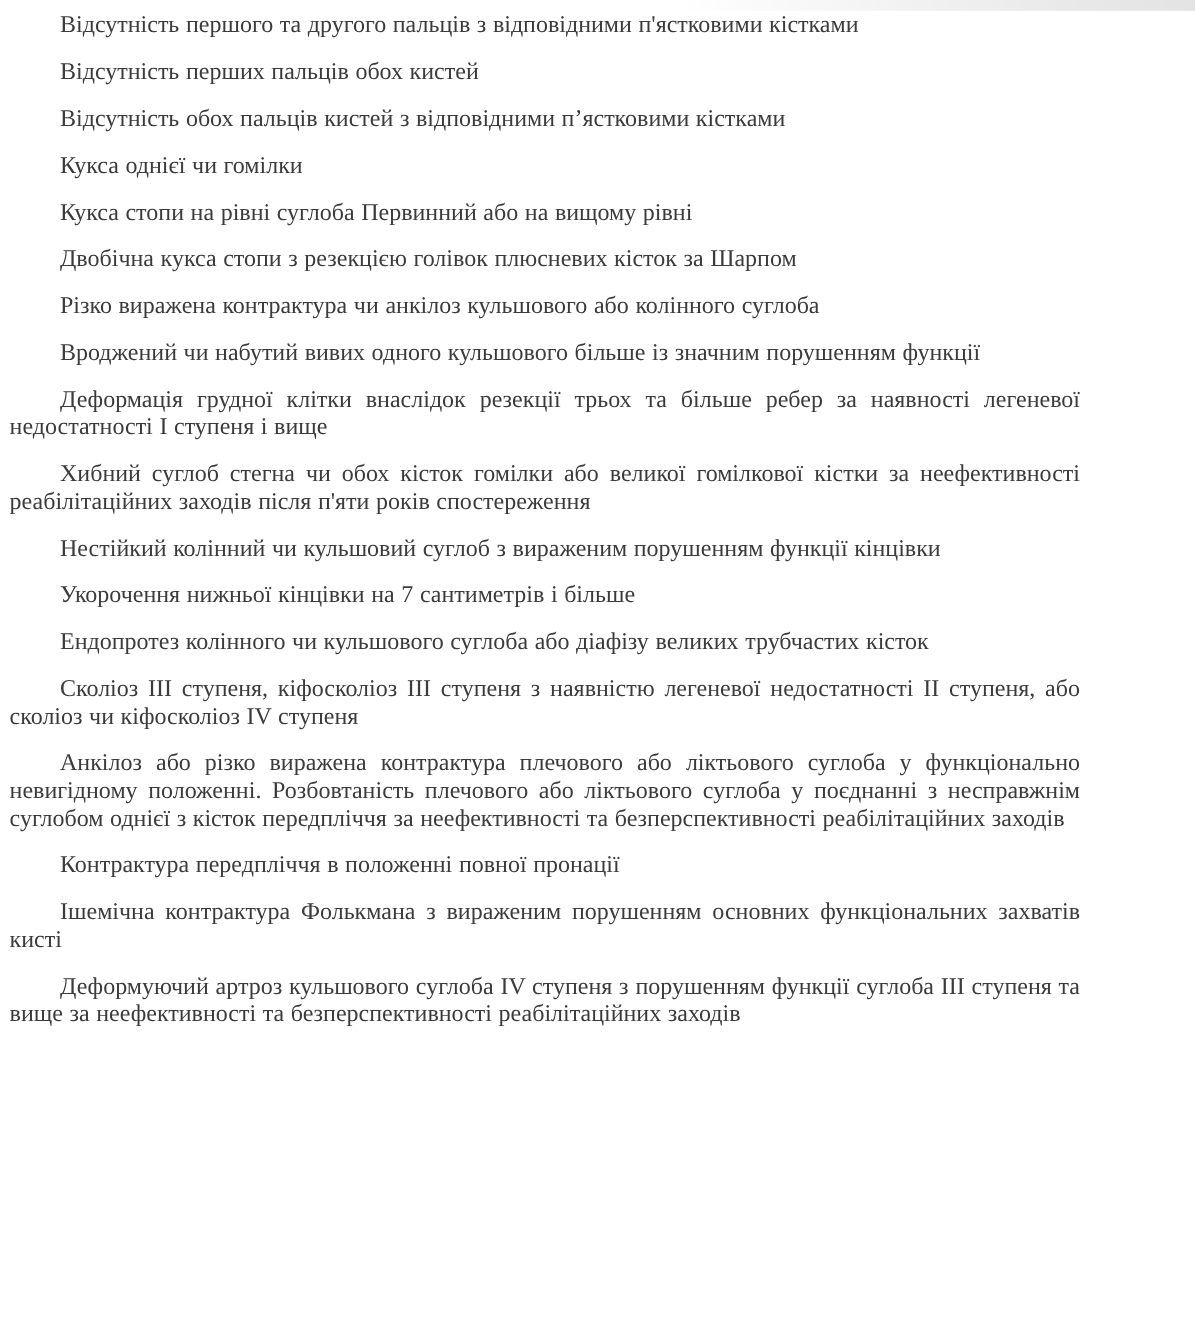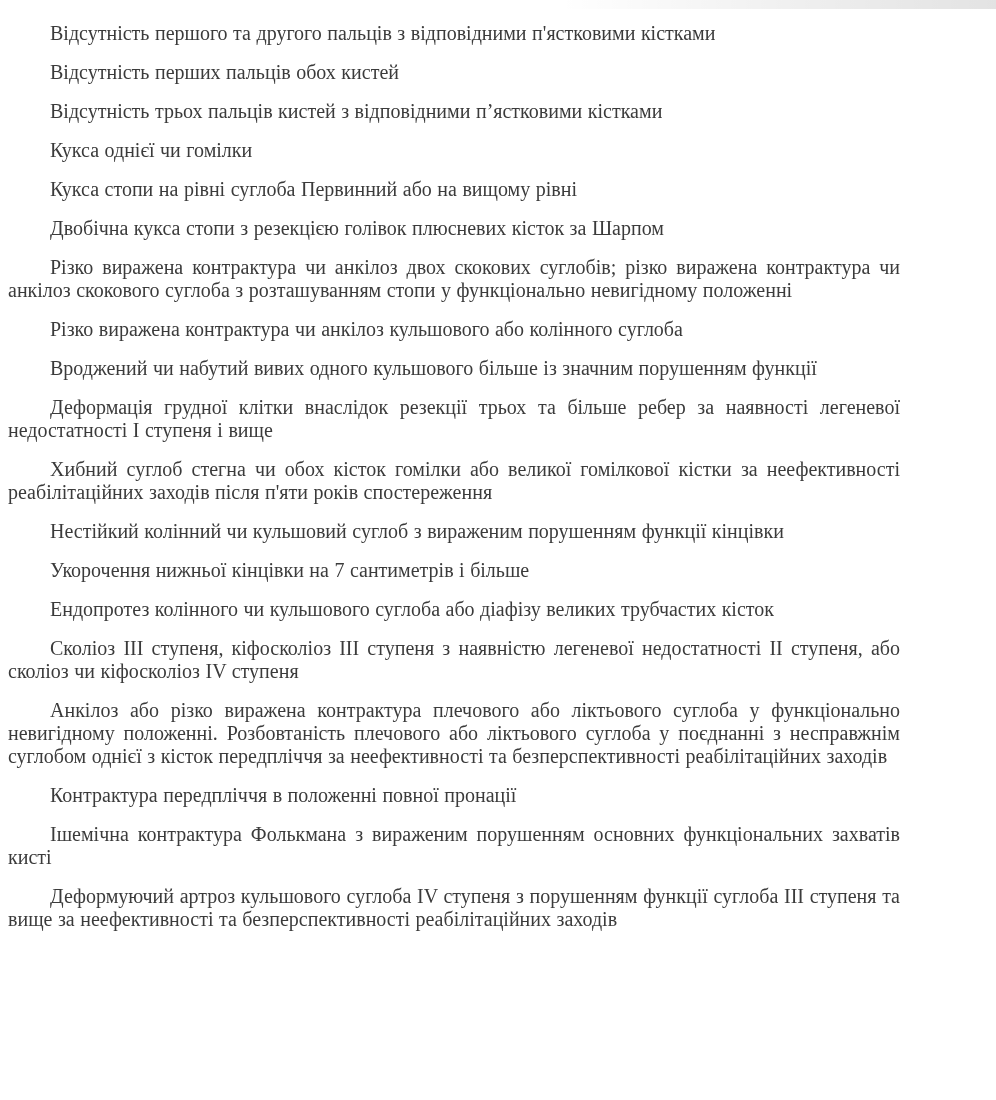--- a/index.html
+++ b/index.html
@@ -13,21 +13,21 @@
     overflow: hidden;
     font-family: "Liberation Serif", "DejaVu Serif", serif;
   }
   .doc {
     position: relative;
     box-sizing: content-box;
     width: 892px;
     padding: 6px 96px 0 8px;
   }
   .para {
-    margin: 16px 0 16px 0;
+    margin: 4px 0 16px 0;
     font-size: 20px;
     line-height: 23px;
     color: #3b3b3b;
     text-align: justify;
     text-indent: 42px;
     word-spacing: 0.5px;
   }
   .top-shade {
     position: absolute;
     top: 0;
@@ -38,25 +38,24 @@
     pointer-events: none;
   }
 </style>
 </head>
 <body>
 
 <main class="doc">
   <div class="top-shade"></div>
   <p class="para">Відсутність першого та другого пальців з відповідними п'ястковими кістками</p>
   <p class="para">Відсутність перших пальців обох кистей</p>
-  <p class="para">Відсутність трьох пальців кистей з відповідними п’ястковими кістками</p>
+  <p class="para">Відсутність обох пальців кистей з відповідними п’ястковими кістками</p>
   <p class="para">Кукса однієї чи гомілки</p>
   <p class="para">Кукса стопи на рівні суглоба Первинний або на вищому рівні</p>
   <p class="para">Двобічна кукса стопи з резекцією голівок плюсневих кісток за Шарпом</p>
-  <p class="para">Різко виражена контрактура чи анкілоз двох скокових суглобів; різко виражена контрактура чи анкілоз скокового суглоба з розташуванням стопи у функціонально невигідному положенні</p>
   <p class="para">Різко виражена контрактура чи анкілоз кульшового або колінного суглоба</p>
   <p class="para">Вроджений чи набутий вивих одного кульшового більше із значним порушенням функції</p>
   <p class="para">Деформація грудної клітки внаслідок резекції трьох та більше ребер за наявності легеневої недостатності I ступеня і вище</p>
   <p class="para">Хибний суглоб стегна чи обох кісток гомілки або великої гомілкової кістки за неефективності реабілітаційних заходів після п'яти років спостереження</p>
   <p class="para">Нестійкий колінний чи кульшовий суглоб з вираженим порушенням функції кінцівки</p>
   <p class="para">Укорочення нижньої кінцівки на 7 сантиметрів і більше</p>
   <p class="para">Ендопротез колінного чи кульшового суглоба або діафізу великих трубчастих кісток</p>
   <p class="para">Сколіоз III ступеня, кіфосколіоз III ступеня з наявністю легеневої недостатності II ступеня, або сколіоз чи кіфосколіоз IV ступеня</p>
   <p class="para">Анкілоз або різко виражена контрактура плечового або ліктьового суглоба у функціонально невигідному положенні. Розбовтаність плечового або ліктьового суглоба у поєднанні з несправжнім суглобом однієї з кісток передпліччя за неефективності та безперспективності реабілітаційних заходів</p>
   <p class="para">Контрактура передпліччя в положенні повної пронації</p>

